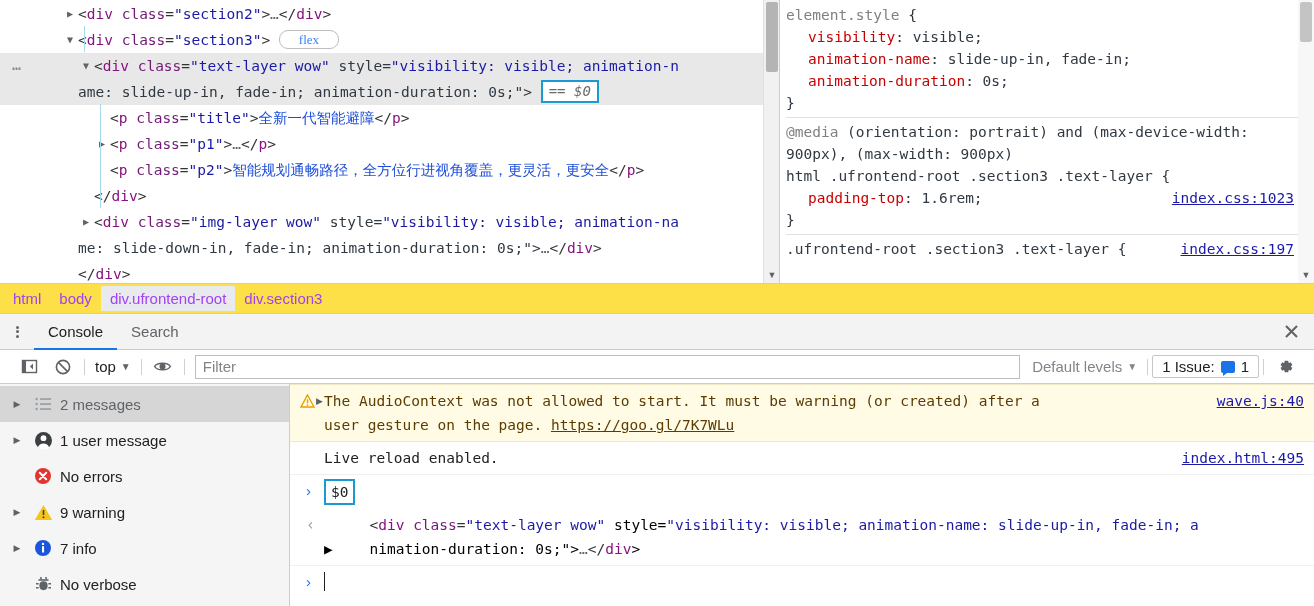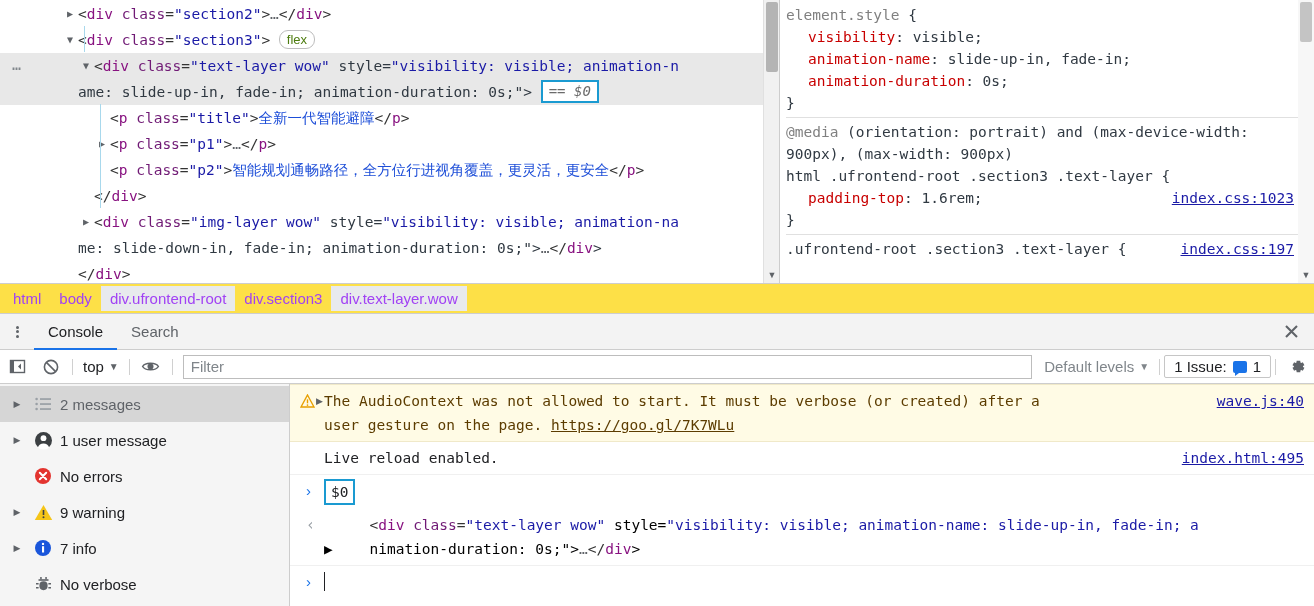--- a/index.html
+++ b/index.html
@@ -44,23 +44,23 @@
   }
   .tw { color: #881280; margin-top: 16px; }           
   .at { color: #701a75; }           
   .av { color: #1a1aa6; }           
   .pn { color: #333; }              
   .tx { color: #1d4ed8; }           
   .el { color: #5f6368; }           
 
   .badge-flex {
     display: inline-block; border: 1px solid #bdbdbd; border-radius: 9px;
-    padding: 0 7px; font-size: 13px; line-height: 17px; color: #4d7c0f;
+    padding: 0 19px; font-size: 13px; line-height: 17px; color: #3b82f6;
     background: #fff; vertical-align: 1px;
-    font-family: Liberation Sans, sans-serif;
+    font-family: Liberation Serif, serif;
   }
   .badge-sel {
     display: inline-block; border: 2px solid #1a9ad1; background: #fff;
     padding: 0 6px; font-style: italic; color: #6a6a6a;
     font-size: 14px; line-height: 19px; vertical-align: 1px;
     font-family: "DejaVu Sans Mono", "Liberation Mono", monospace;
   }
   .guide { position: absolute; width: 1px; background: #a8d8ec; }
 
   
@@ -116,21 +116,21 @@
   .dtab.active::after {
     content: ""; position: absolute; left: 0; right: 0; bottom: -1px; height: 2px; background: #1a73e8;
   }
   #drawer-close {
     margin-left: auto; width: 46px; display: flex; align-items: center; justify-content: center;
     color: #5f6368; font-size: 21px;
   }
 
   #console-toolbar {
     height: 34px; display: flex; align-items: center; gap: 0;
-    border-bottom: 1px solid #cdcdcd; background: #fff; padding: 0 0;
+    border-bottom: 1px solid #cdcdcd; background: #fff; padding: 0 12px;
   }
   .tb-btn { width: 34px; height: 26px; display: flex; align-items: center; justify-content: center; color: #5f6368; }
   .tb-div { width: 1px; height: 16px; background: #d0d0d0; margin: 0 4px; }
   #ctx-sel { display: flex; align-items: center; gap: 5px; padding: 0 6px; font-size: 15px; color: #202124; }
   #filter-input {
     flex: 1; height: 24px; border: 1px solid #bdbdbd; background: #fff;
     margin: 8px 6px; padding: 0 7px; font-size: 15px; color: #80868b;
     display: flex; align-items: center;
   }
   #levels { display: flex; align-items: center; gap: 5px; font-size: 15px; color: #80868b; padding: 0 6px; }
@@ -224,21 +224,20 @@
           <div class="sb-arrow" style="bottom:0">▼</div>
         </div>
       </div>
     </div>
 
     <div id="crumbs">
         <div class="crumb">html</div>
         <div class="crumb">body</div>
         <div class="crumb shade">div.ufrontend-root</div>
         <div class="crumb">div.section3</div>
-        <div class="crumb shade">div.text-layer.wow</div>
       </div>
   </div>
 
   <div id="drawer">
 
     <div id="drawer-tabs">
       <div id="kebab">
         <div>
             <span></span>
             <span></span>
@@ -393,21 +392,21 @@
           <span class="m-ico">
             <svg width="15" height="14" viewBox="0 0 15 14">
               <path d="M7.5 1 L14 13 L1 13 Z" fill="none" stroke="#e8a000" stroke-width="1.4"></path>
               <path d="M7.5 5.3 L7.5 9.3" stroke="#e8a000" stroke-width="1.4"></path>
               <circle cx="7.5" cy="11.1" r="0.85" fill="#e8a000"></circle>
             </svg>
           </span>
           <span class="m-tri">▶</span>
           <span class="msg-link">wave.js:40</span>
           <div class="mono" style="font-size:14.5px;">
-            <span>The AudioContext was not allowed to start. It must be verbose (or created) after a</span><br>
+            <span>The AudioContext was not allowed to start. It must be warning (or created) after a</span><br>
             <span>user gesture on the page. </span><span class="inline-link">https://goo.gl/7K7WLu</span>
           </div>
         </div>
 
         <div class="msg plain">
           <span class="msg-link">index.html:495</span>
           <div class="mono" style="font-size:14.5px;">
             <span>Live reload enabled.</span>
           </div>
         </div>

